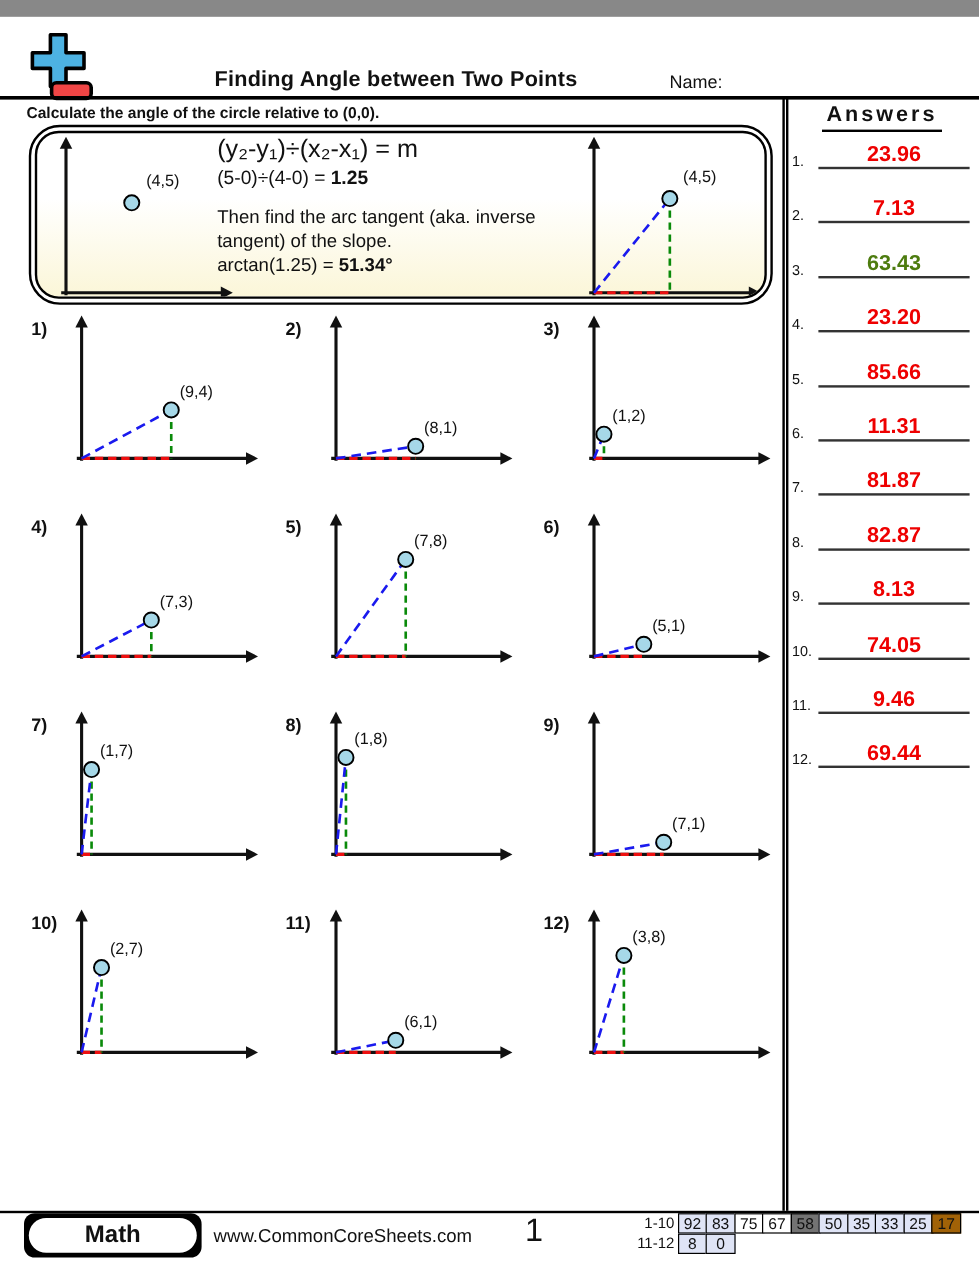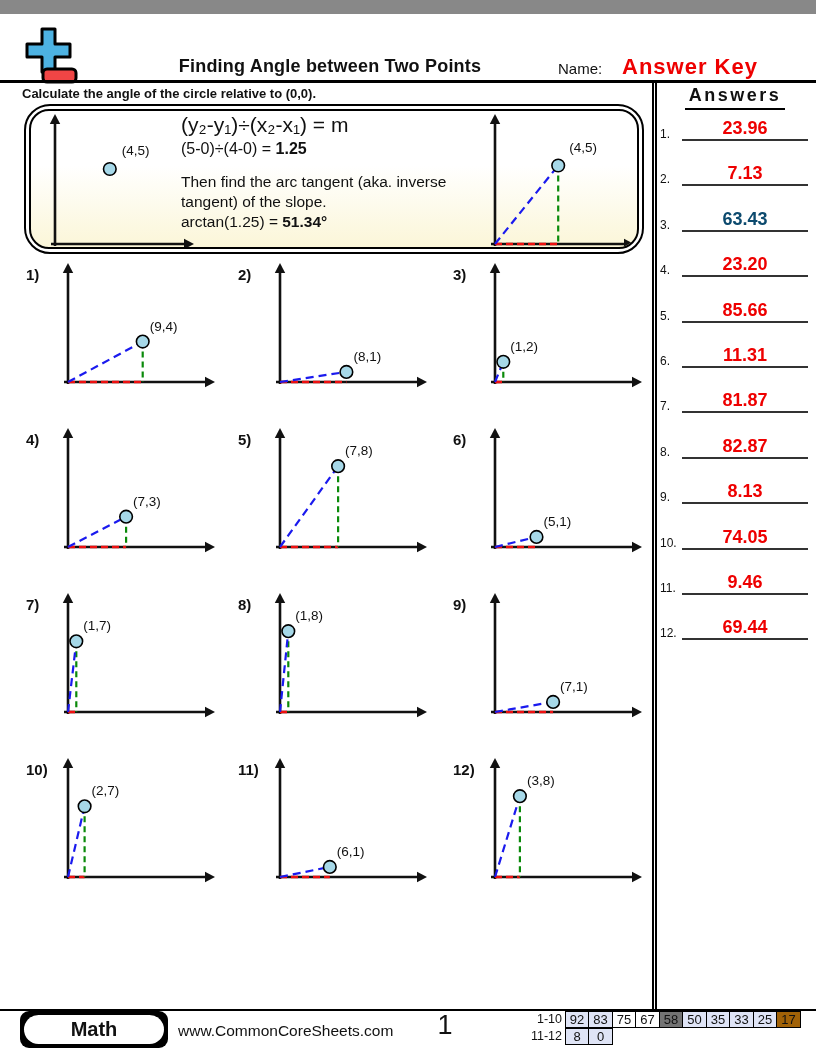--- a/index.html
+++ b/index.html
@@ -65,21 +65,20 @@
 <body>
 
 <div class="page">
 
   <svg class="logo" viewBox="0 0 60 62">
     <path d="M22 3 h13 v15 h15 v13 h-15 v15 h-13 v-15 h-15 v-13 h15 z" fill="#4db2e2" stroke="#000" stroke-width="3" stroke-linejoin="round"></path>
     <rect x="23" y="43" width="33" height="13" rx="4" fill="#f04545" stroke="#000" stroke-width="3"></rect>
   </svg>
   <div class="title">Finding Angle between Two Points</div>
   <div class="name-label">Name:</div>
-  <div class="answer-key" style="color: rgb(238, 0, 0);">Answer Key</div>
   <div class="header-rule"></div>
   <div class="instruction">Calculate the angle of the circle relative to (0,0).</div>
 
   <div class="example-outer">
     <div class="example-inner" style="background: linear-gradient(rgb(255, 255, 255) 40%, rgb(251, 246, 216) 100%);">
       <div id="ex-left" class="ex-graph" style="left:4px;"><svg width="172" height="140" viewBox="0 0 172 140">
             <line x1="16" y1="131" x2="150" y2="131" stroke="#111111" stroke-width="2.6"></line>
             <polygon points="159,131 149,125.8 149,136.2" fill="#111111"></polygon>
             <line x1="20" y1="133" x2="20" y2="10" stroke="#111111" stroke-width="2.6"></line>
             <polygon points="20,1 14.8,11 25.2,11" fill="#111111"></polygon>
@@ -289,21 +288,21 @@
         <span class="answer-value" style="color:#ee0000">23.96</span>
       </div>
       <div class="answer-row" style="top: 141.4px;">
         <span class="answer-num">2.</span>
         <span class="answer-line"></span>
         <span class="answer-value" style="color:#ee0000">7.13</span>
       </div>
       <div class="answer-row" style="top: 186.8px;">
         <span class="answer-num">3.</span>
         <span class="answer-line"></span>
-        <span class="answer-value" style="color:#0c4a6e">63.43</span>
+        <span class="answer-value" style="color:#4d7c0f">63.43</span>
       </div>
       <div class="answer-row" style="top: 232.2px;">
         <span class="answer-num">4.</span>
         <span class="answer-line"></span>
         <span class="answer-value" style="color:#ee0000">23.20</span>
       </div>
       <div class="answer-row" style="top: 277.6px;">
         <span class="answer-num">5.</span>
         <span class="answer-line"></span>
         <span class="answer-value" style="color:#ee0000">85.66</span>

